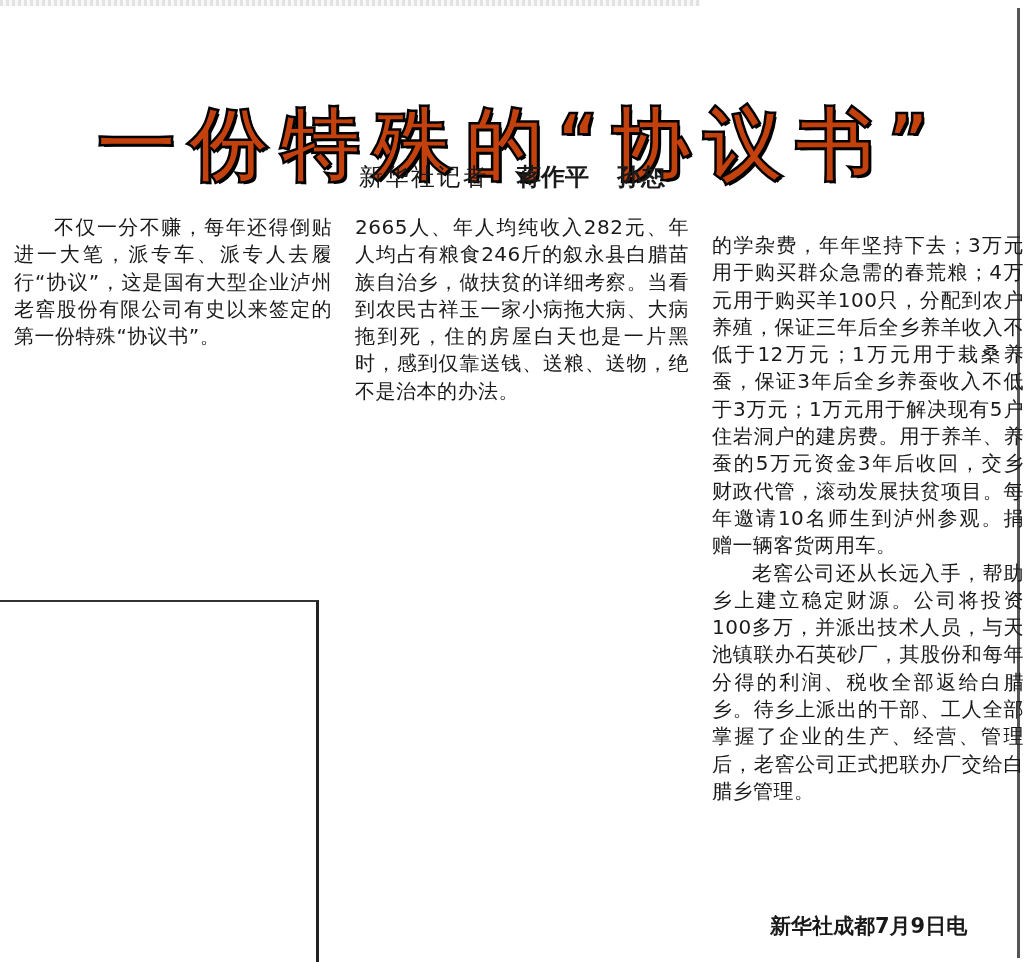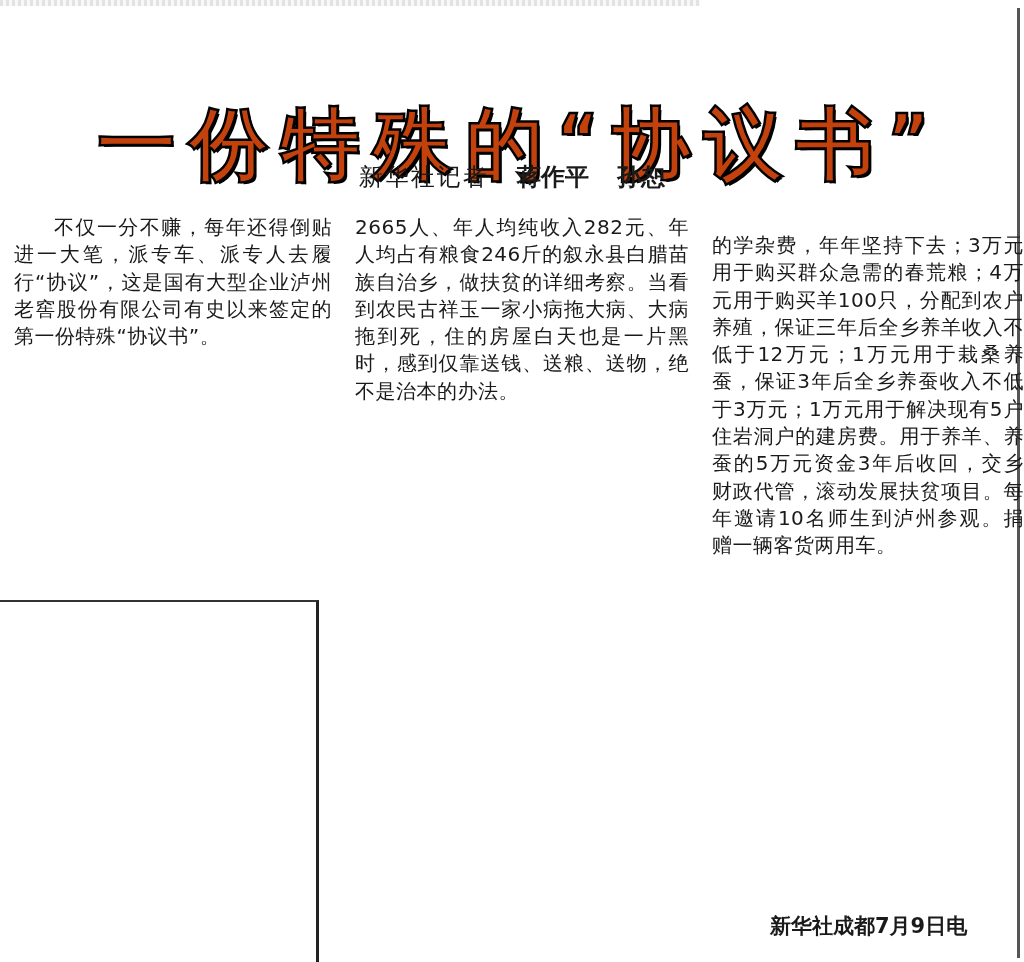--- a/index.html
+++ b/index.html
@@ -66,15 +66,16 @@
 </div>
 
 <div class="photo-box"></div>
 
 <div class="col col2">
   <p>2665人、年人均纯收入282元、年人均占有粮食246斤的叙永县白腊苗族自治乡，做扶贫的详细考察。当看到农民古祥玉一家小病拖大病、大病拖到死，住的房屋白天也是一片黑时，感到仅靠送钱、送粮、送物，绝不是治本的办法。</p>
 </div>
 
 <div class="col col3">
   <p>的学杂费，年年坚持下去；3万元用于购买群众急需的春荒粮；4万元用于购买羊100只，分配到农户养殖，保证三年后全乡养羊收入不低于12万元；1万元用于栽桑养蚕，保证3年后全乡养蚕收入不低于3万元；1万元用于解决现有5户住岩洞户的建房费。用于养羊、养蚕的5万元资金3年后收回，交乡财政代管，滚动发展扶贫项目。每年邀请10名师生到泸州参观。捐赠一辆客货两用车。</p>
+  <p class="indent">老窖公司还从长远入手，帮助乡上建立稳定财源。公司将投资100多万，并派出技术人员，与天池镇联办石英砂厂，其股份和每年分得的利润、税收全部返给白腊乡。待乡上派出的干部、工人全部掌握了企业的生产、经营、管理后，老窖公司正式把联办厂交给白腊乡管理。</p>
 </div>
 
 <div class="dateline">新华社成都7月9日电</div>
 
 </body></html>

